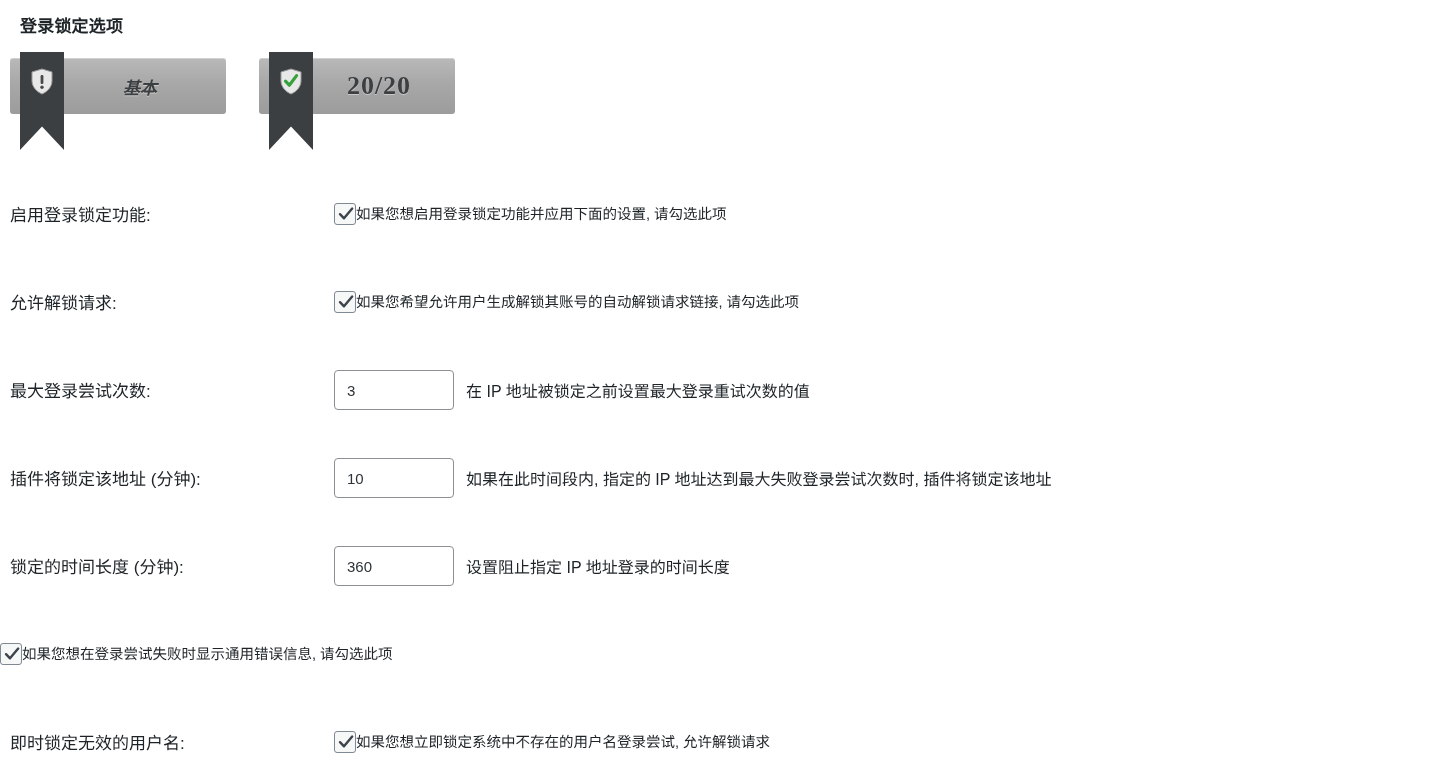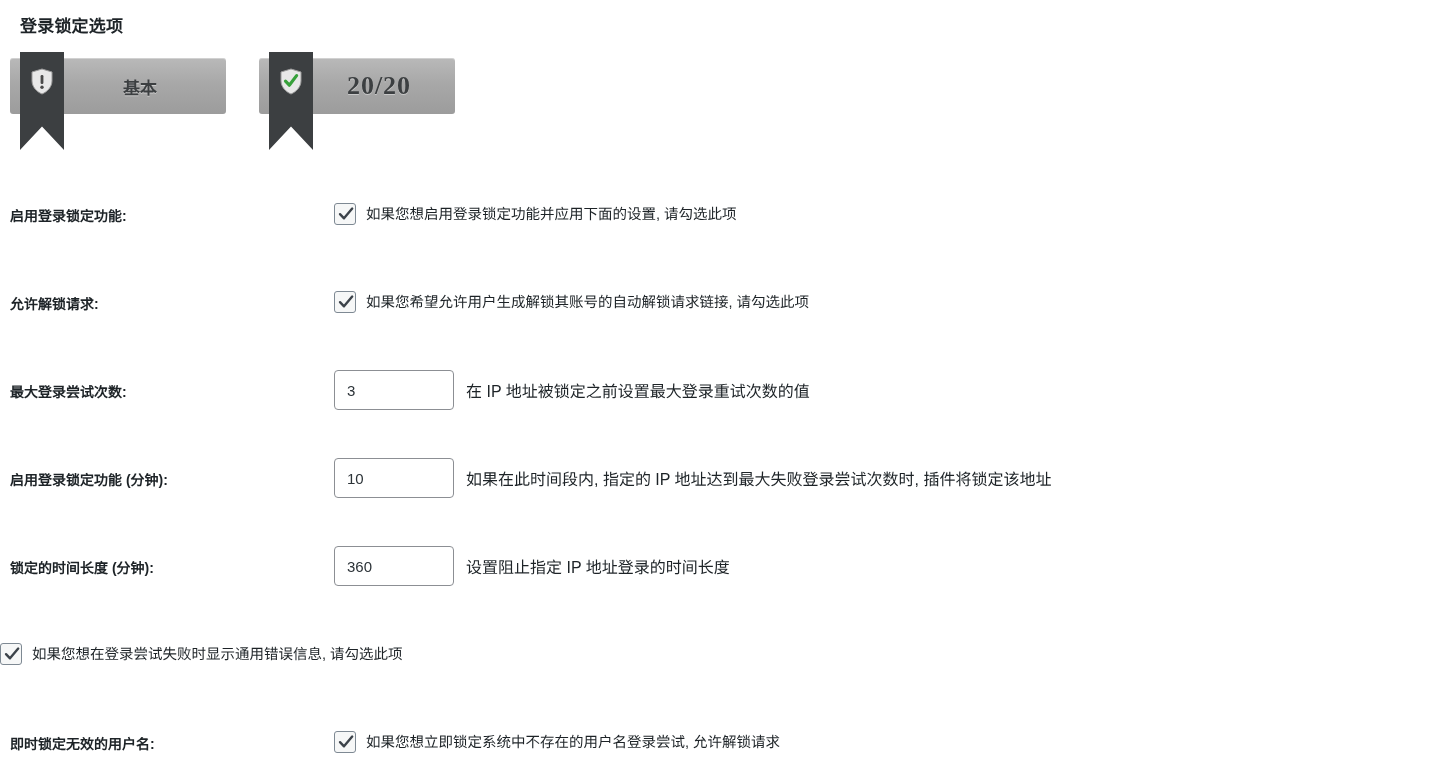--- a/index.html
+++ b/index.html
@@ -75,55 +75,54 @@
     position: relative;
     z-index: 3;
     width: 100%;
     text-align: center;
     padding-left: 44px;
     box-sizing: border-box;
     color: #3c3f41;
     font-weight: bold;
     text-shadow: 0 1px 0 rgba(255,255,255,0.4);
   }
-  .badge-basic .badge-label { font-size: 17px; }
+  .badge-basic .badge-label { font-size: 17px; font-style: italic; }
   .badge-score .badge-label { font-size: 26px; font-family: "Liberation Serif", serif; letter-spacing: 1px; }
 
   
   .form {
     position: absolute;
     left: 0;
     top: 180px;
     width: 1438px;
   }
   .row {
     display: flex;
     align-items: flex-start;
     min-height: 88px;
   }
   .row-label {
     width: 334px;
     padding-left: 10px;
     box-sizing: border-box;
-    font-size: 14px;
-    font-weight: bold;
+    font-size: 17px;
+    font-weight: normal;
     color: #1d2327;
     line-height: 20px;
     padding-top: 26px;
   }
   .row-field {
     flex: 1;
     padding-top: 22px;
     display: flex;
     align-items: flex-start;
   }
   .check-wrap {
     display: flex;
     align-items: flex-start;
-    gap: 10px;
   }
   .checkbox {
     width: 22px;
     height: 22px;
     border: 1px solid #7e8993;
     border-radius: 3px;
     background: #f6f7f7;
     position: relative;
     flex: 0 0 auto;
     margin-top: 1px;
@@ -224,21 +223,21 @@
 
     <div class="row row-input">
       <div class="row-label">最大登录尝试次数:</div>
       <div class="row-field">
         <input class="num-input" type="text" value="3" style="">
         <div class="num-desc">在 IP 地址被锁定之前设置最大登录重试次数的值</div>
       </div>
     </div>
 
     <div class="row row-input">
-      <div class="row-label">启用登录锁定功能 (分钟):</div>
+      <div class="row-label">插件将锁定该地址 (分钟):</div>
       <div class="row-field">
         <input class="num-input" type="text" value="10" style="">
         <div class="num-desc">如果在此时间段内, 指定的 IP 地址达到最大失败登录尝试次数时, 插件将锁定该地址</div>
       </div>
     </div>
 
     <div class="row row-input">
       <div class="row-label">锁定的时间长度 (分钟):</div>
       <div class="row-field">
         <input class="num-input" type="text" value="360" style="">

